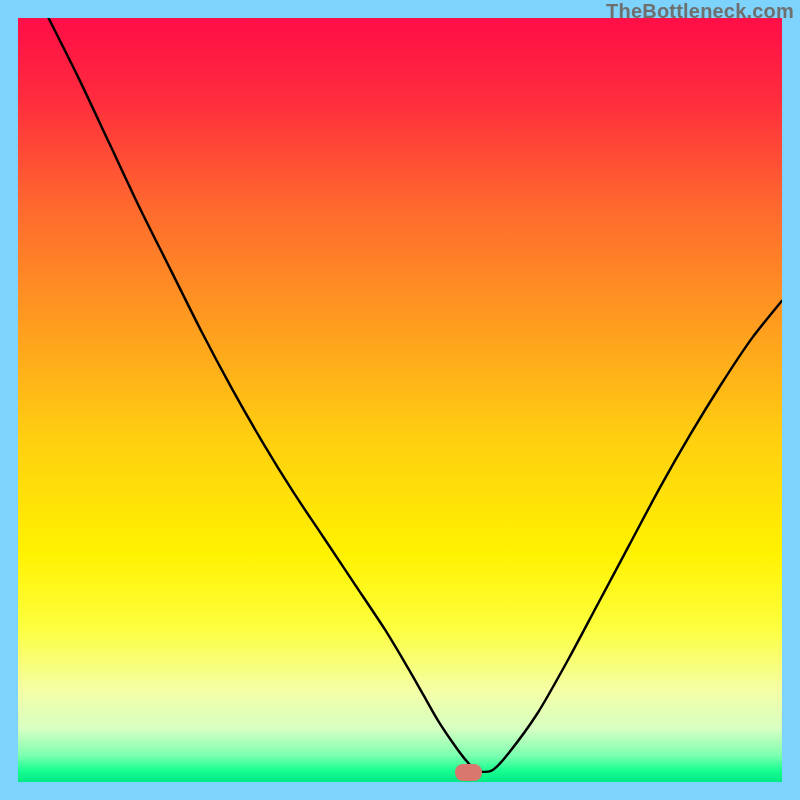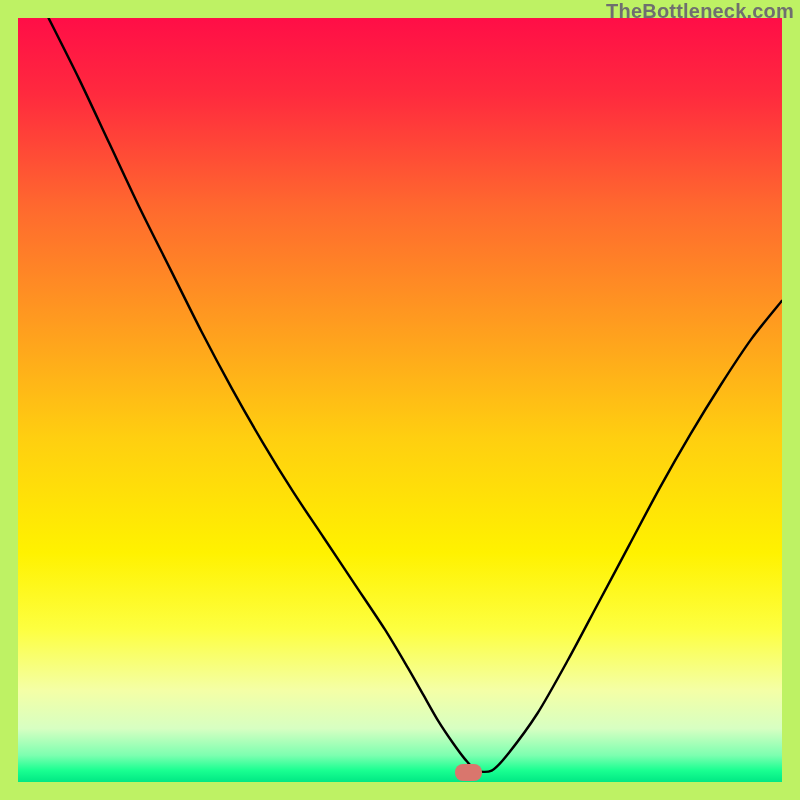--- a/index.html
+++ b/index.html
@@ -7,21 +7,21 @@
     padding: 0;
     width: 800px;
     height: 800px;
     background: #000;
     overflow: hidden;
   }
   .frame {
     position: relative;
     width: 800px;
     height: 800px;
-    background: #bef264;
+    background: #7dd3fc;
   }
   .plot {
     position: absolute;
     left: 18px;
     top: 18px;
     width: 764px;
     height: 764px;
     overflow: hidden;
   }
   .gradient {

